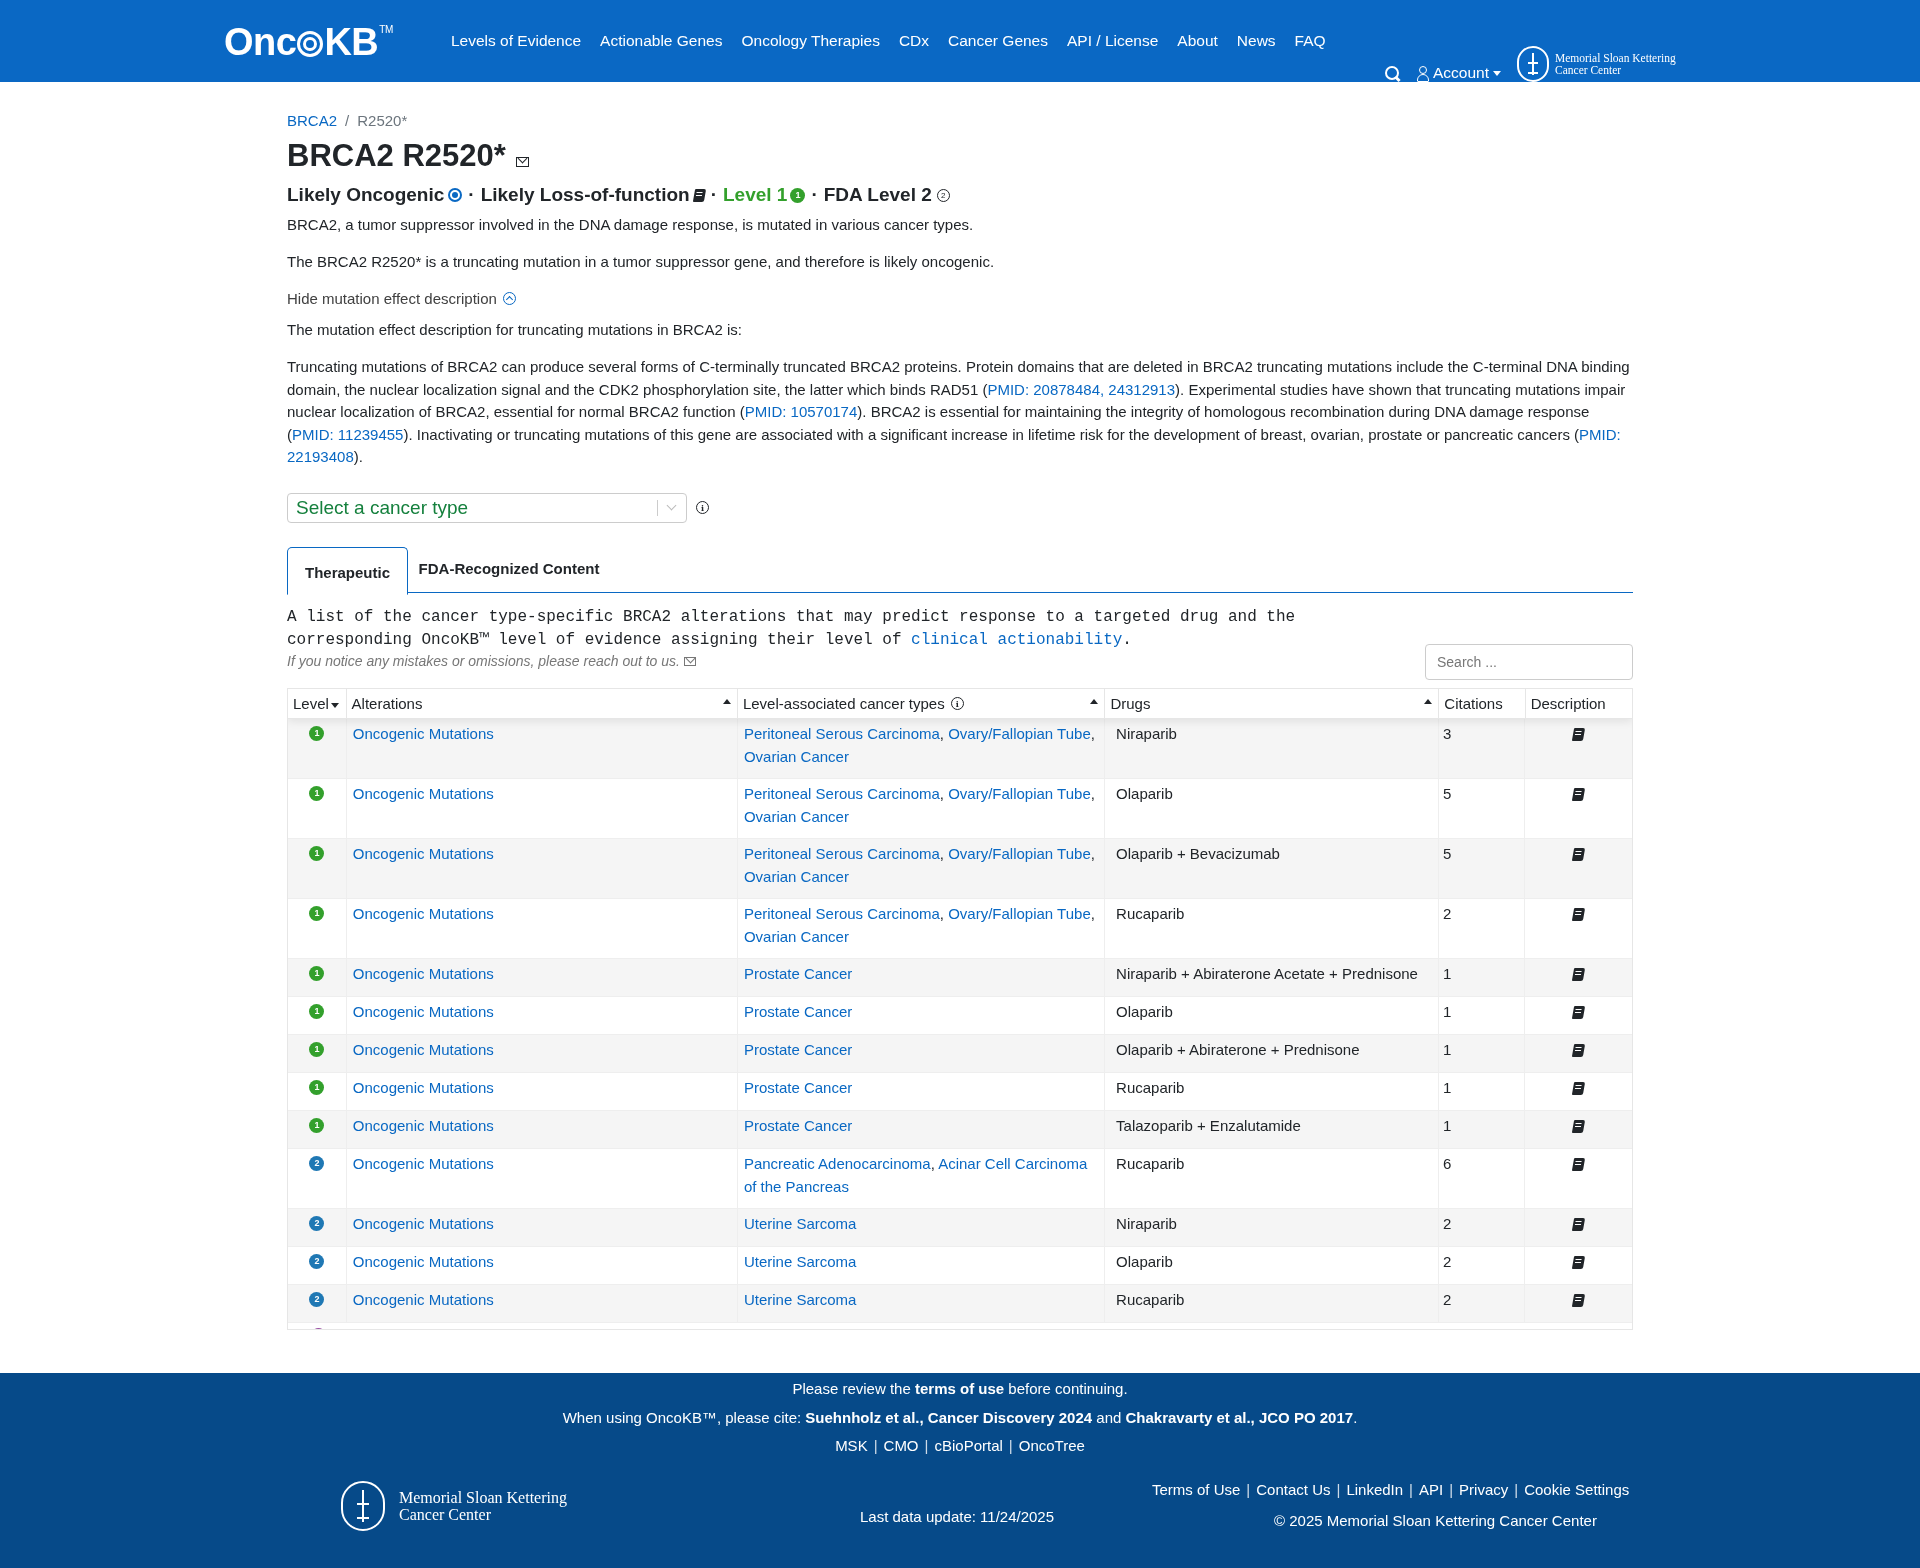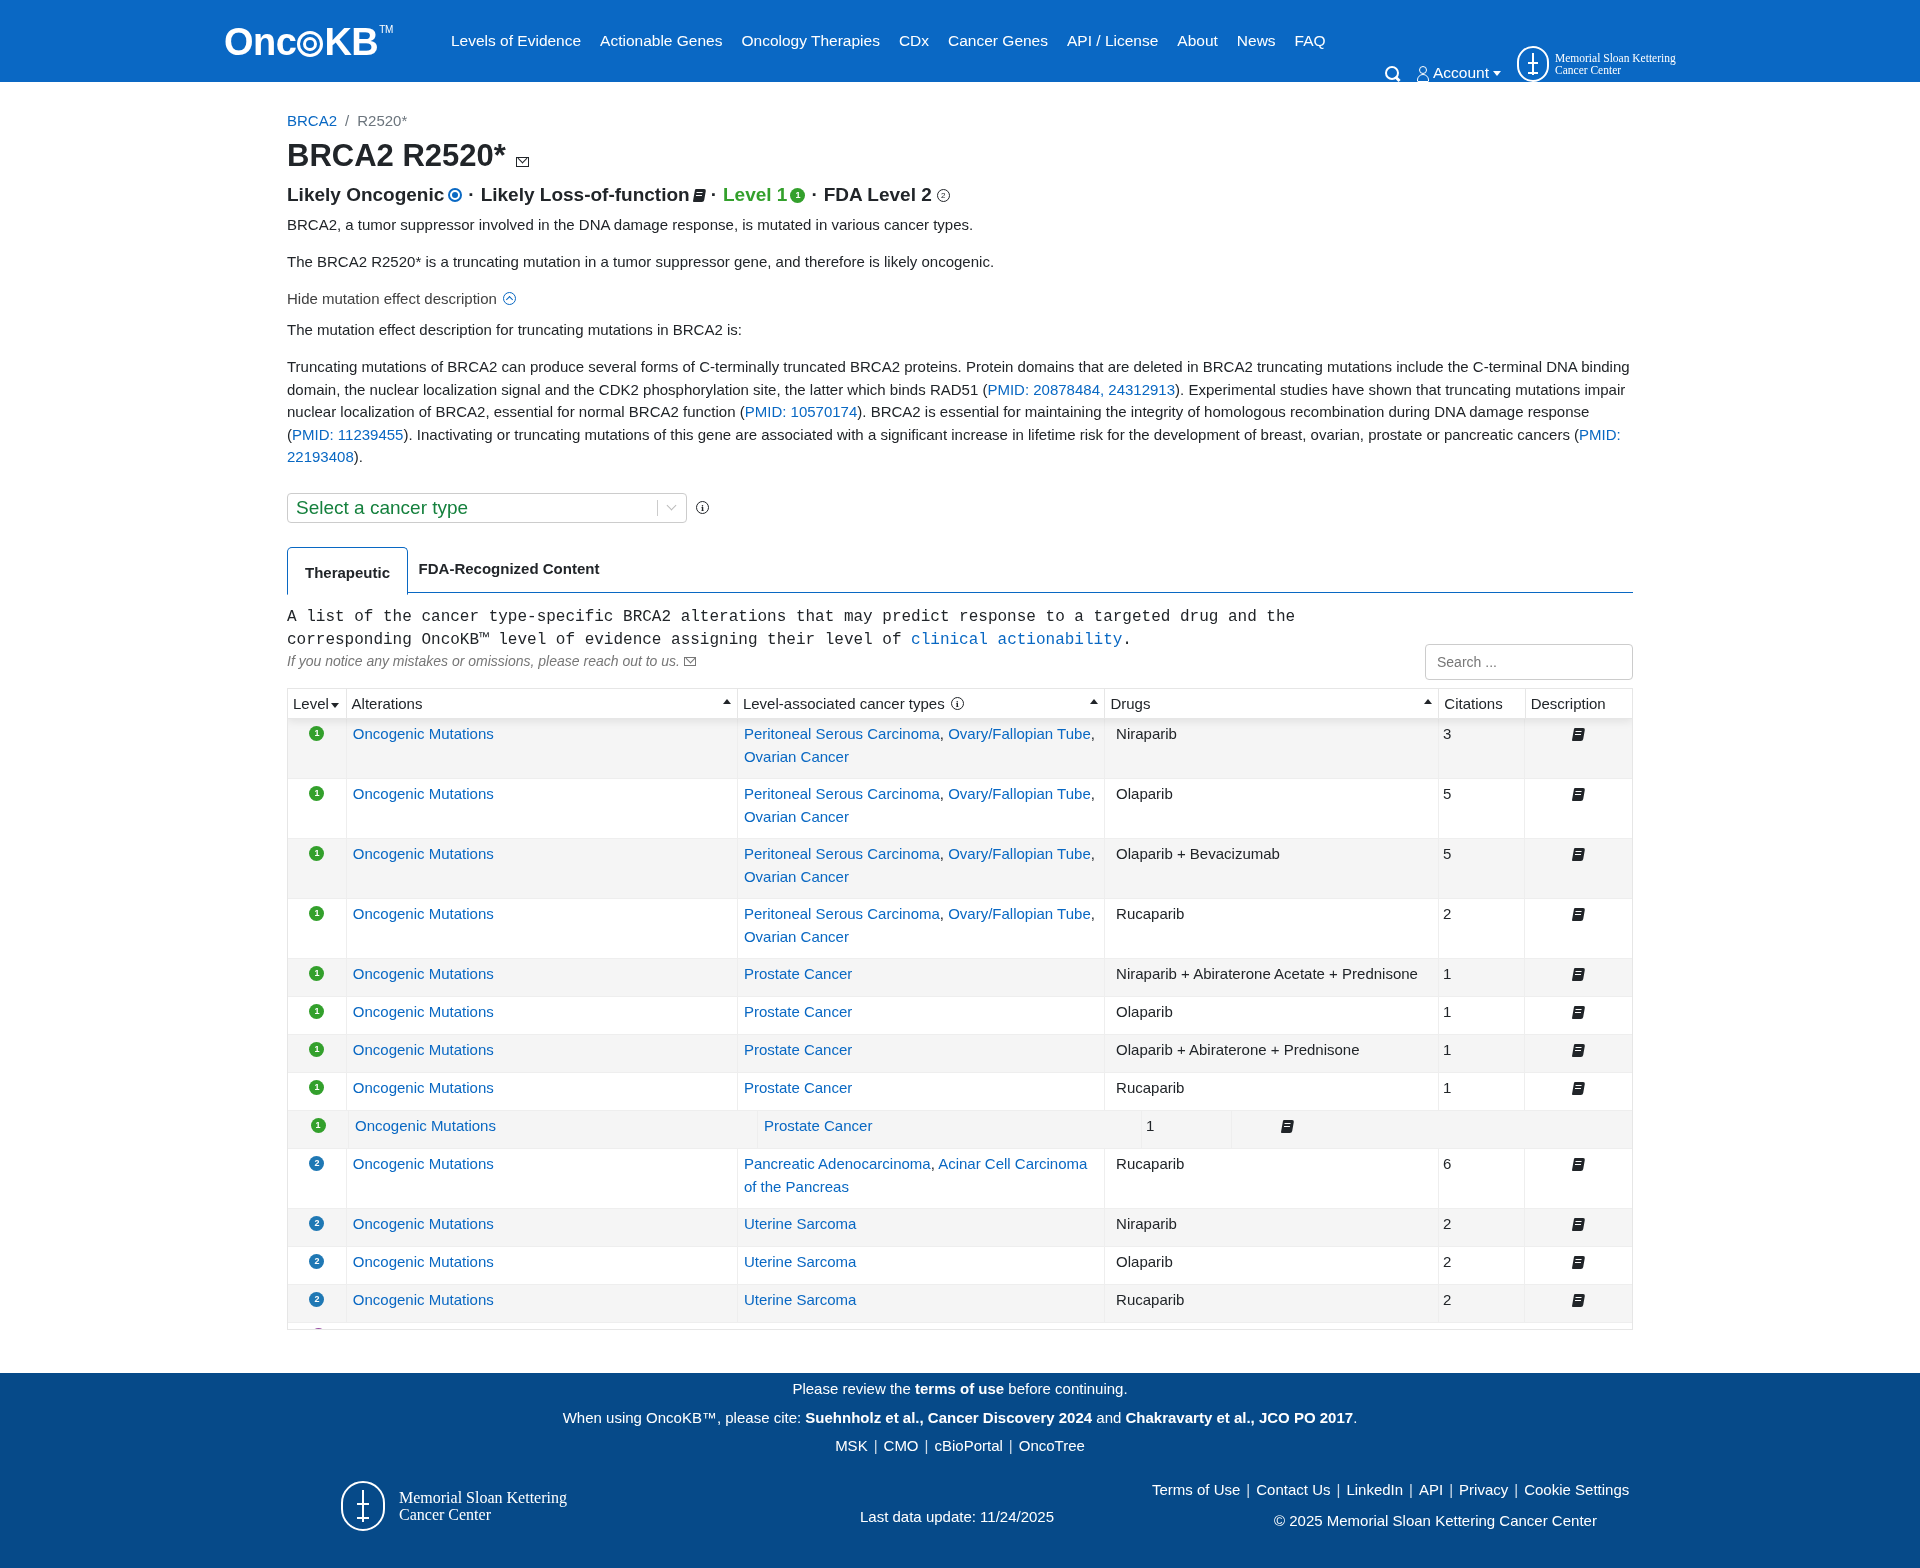--- a/index.html
+++ b/index.html
@@ -326,20 +326,21 @@
           <div class="td descr c5">
             <span class="book-icon"></span>
           </div>
         </div>
         <div class="tr" style="height: 38px;">
           <div class="td lvl c0">
             <span class="lvl-badge l1">1</span>
           </div>
           <div class="td c1"><a>Oncogenic Mutations</a></div>
           <div class="td c2"><a>Prostate Cancer</a></div>
+          <div class="td c3" style="padding-left:11px">Talazoparib + Enzalutamide</div>
           <div class="td cite c4">1</div>
           <div class="td descr c5">
             <span class="book-icon"></span>
           </div>
         </div>
         <div class="tr" style="height: 60px;">
           <div class="td lvl c0">
             <span class="lvl-badge l2">2</span>
           </div>
           <div class="td c1"><a>Oncogenic Mutations</a></div>

